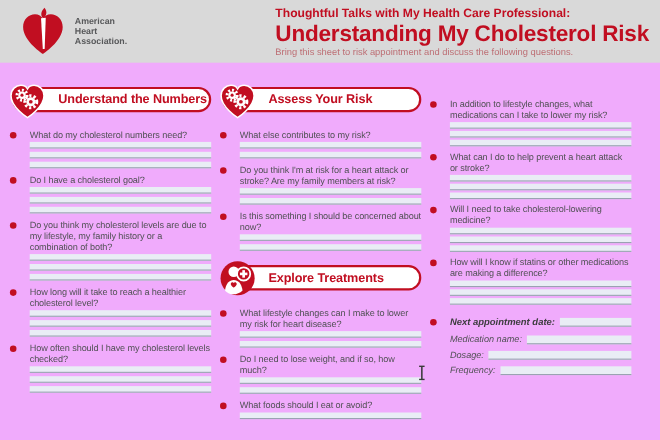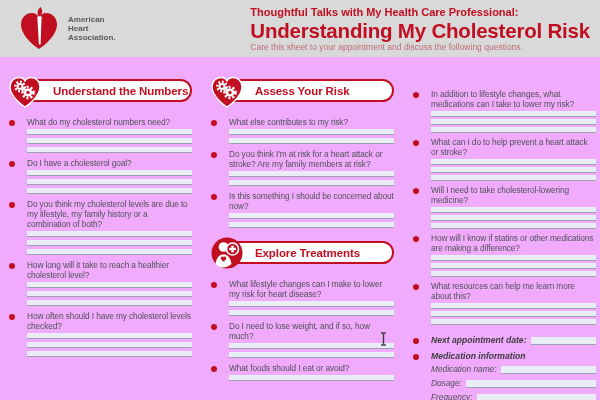--- a/index.html
+++ b/index.html
@@ -12,21 +12,21 @@
     background:#d9d9d9; display:flex; align-items:center; }
   .logo-wrap { display:flex; align-items:center; gap:6px; padding-left:16px; }
   .org { font-size:8px; line-height:9px; font-weight:bold; color:#58595b; }
   .hdr-text { position:absolute; right:10px; top:6px; text-align:left; }
   .eyebrow { color:#c10e21; font-weight:bold; font-size:11px; line-height:13px; }
   .title   { color:#c10e21; font-weight:bold; font-size:20.5px; line-height:23px; letter-spacing:-0.2px; }
   .subtitle{ color:#bd6e74; font-size:8.5px; line-height:11px; }
 
   
   .cols { position:absolute; top:57px; left:0; width:600px; height:343px;
-    display:flex; padding:22px 8px 0 7px; gap:17px; }
+    display:flex; padding:22px 8px 0 7px; gap:6px; }
   .col { width:185px; flex:0 0 auto; }
   .col-right { padding-top:10px; }
 
   
   .sec { position:relative; height:23px; border:2px solid #c10e21; border-radius:13px;
     background:#fff; margin-bottom:15px; margin-left:4px; }
   .sec-label { position:absolute; left:40px; top:50%; transform:translateY(-50%);
     color:#c10e21; font-weight:bold; font-size:11.5px; white-space:nowrap; letter-spacing:-0.1px; }
   .sec-icon { position:absolute; left:-7px; top:-9px; width:38px; height:38px; }
 
@@ -66,21 +66,21 @@
       </svg>
       <div class="org">
         <div>American</div>
         <div>Heart</div>
         <div>Association.</div>
       </div>
     </div>
     <div class="hdr-text">
       <div class="eyebrow">Thoughtful Talks with My Health Care Professional:</div>
       <div class="title">Understanding My Cholesterol Risk</div>
-      <div class="subtitle">Care this sheet to your appointment and discuss the following questions.</div>
+      <div class="subtitle">Bring this sheet to risk appointment and discuss the following questions.</div>
     </div>
   </div>
 
   <div class="cols">
 
     <div class="col">
       <div class="sec">
         <svg class="sec-icon" viewBox="0 0 38 38">
           <path d="M19 35 C19 35 4 25.5 4 15 C4 9.2 8.4 5.5 13 5.5 C15.7 5.5 18 6.9 19 8.8 C20 6.9 22.3 5.5 25 5.5 C29.6 5.5 34 9.2 34 15 C34 25.5 19 35 19 35 Z" fill="#c10e21" stroke="#ffffff" stroke-width="1.4"></path>
           <circle cx="14" cy="14.5" r="4.6" fill="none" stroke="#ffffff" stroke-width="2.6" stroke-dasharray="1.8 1.7"></circle>
@@ -217,38 +217,27 @@
         <div class="ans"></div>
         <div class="ans"></div>
       </div>
       <div class="q q-right">
         <span class="bullet"></span>
         <p class="q-text">How will I know if statins or other medications are making a difference?</p>
         <div class="ans"></div>
         <div class="ans"></div>
         <div class="ans"></div>
       </div>
-      <div class="q q-right">
-        <span class="bullet"></span>
-        <p class="q-text">What resources can help me learn more about this?</p>
-        <div class="ans"></div>
-        <div class="ans"></div>
-        <div class="ans"></div>
-      </div>
 
       <div class="fld-row" style="margin-top:10px;">
         <span class="bullet" style="top:3px;"></span>
         <span class="fld-strong">Next appointment date:</span>
         <span class="fill-line"></span>
       </div>
 
-      <div class="fld-row" style="margin-top:4px; margin-bottom:3px;">
-        <span class="bullet" style="top:3px;"></span>
-        <span class="fld-strong">Medication information</span>
-      </div>
       <div class="med-sub">
         <div class="fld-row">
           <span class="fld-label">Medication name:</span>
           <span class="fill-line"></span>
         </div>
         <div class="fld-row">
           <span class="fld-label">Dosage:</span>
           <span class="fill-line"></span>
         </div>
         <div class="fld-row">

